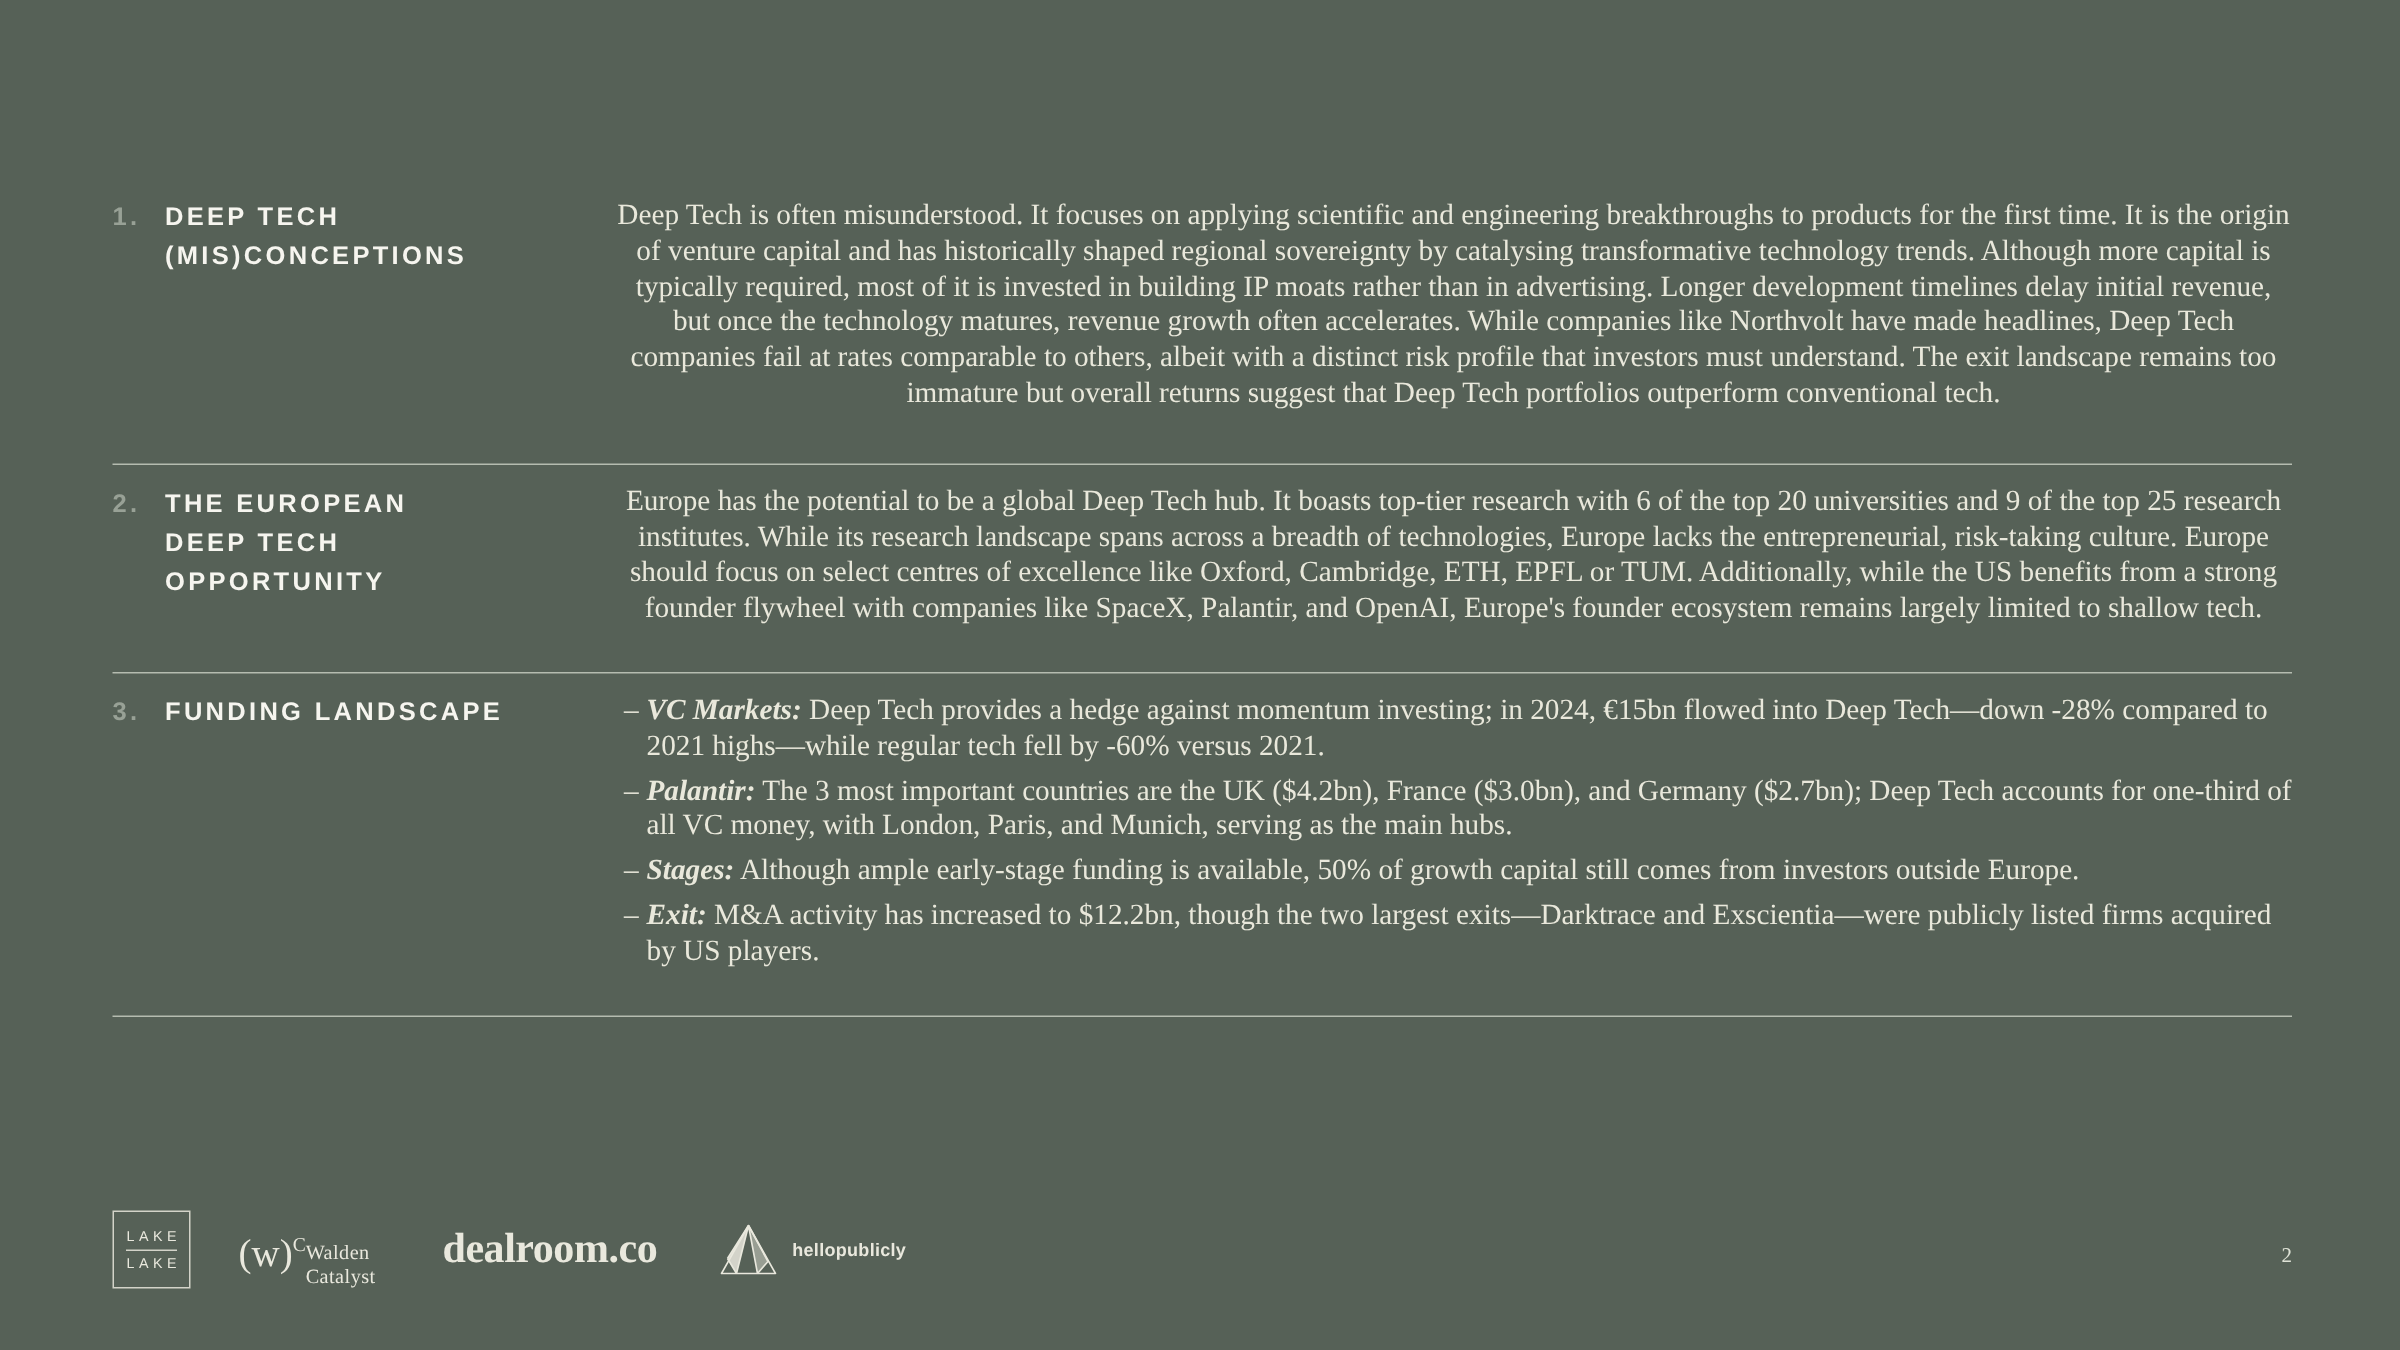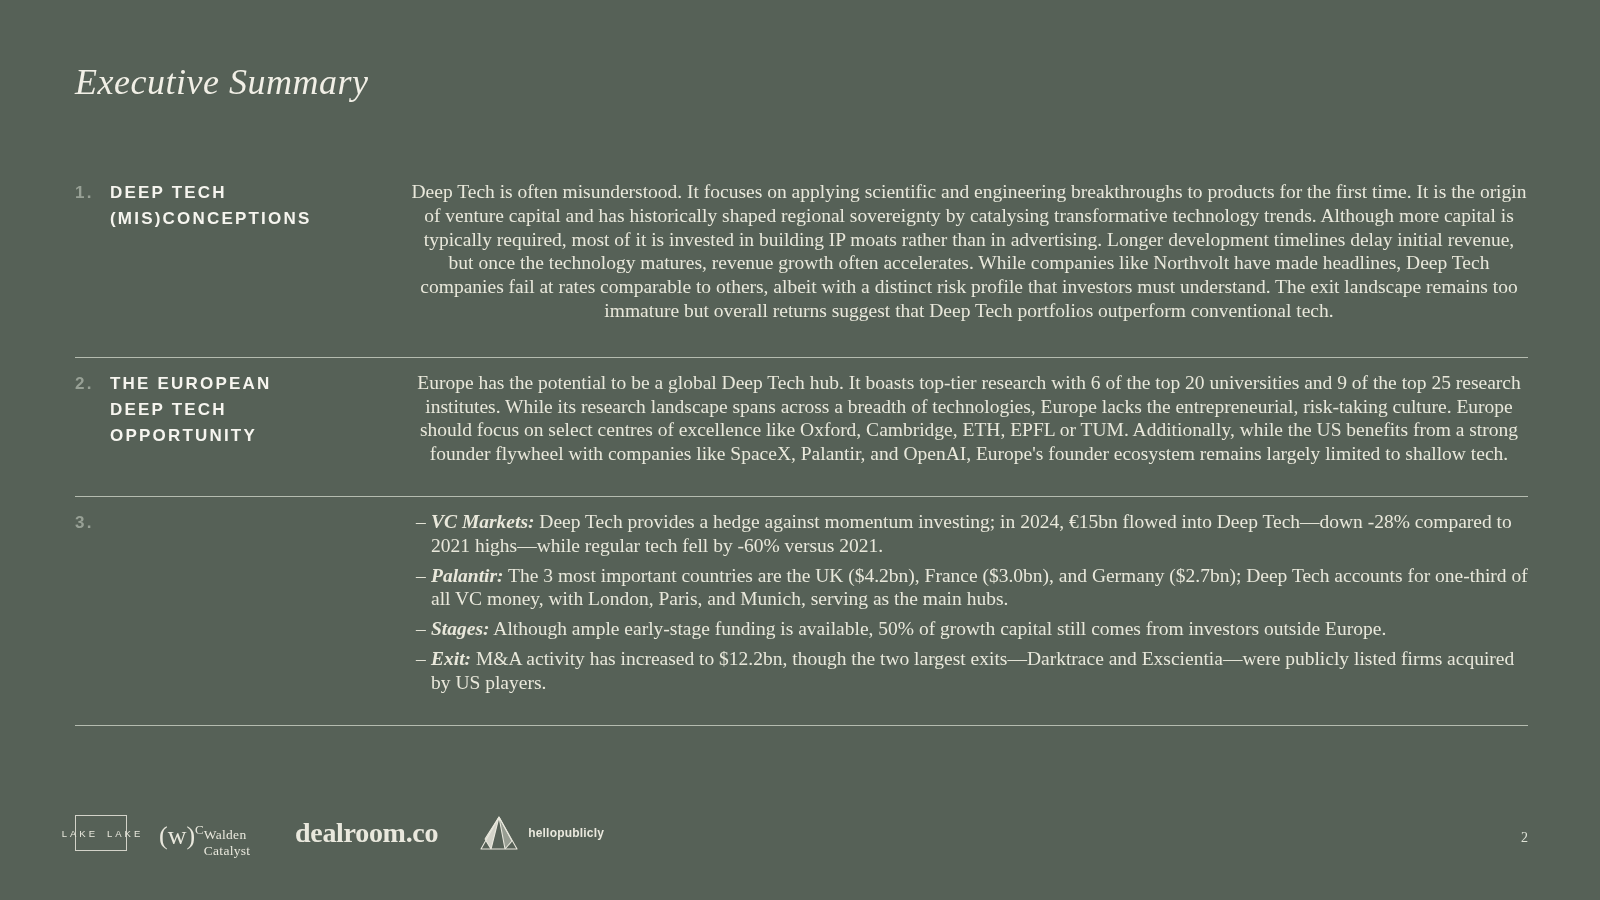--- a/index.html
+++ b/index.html
@@ -95,24 +95,24 @@
     padding-top:4px;
   }
   .logos{
     display:flex;
     align-items:center;
     gap:32px;
     color:var(--logo);
   }
   
   .lakestar{
-    width:52px;height:36px;
+    width:52px;height:52px;
     border:1px solid rgba(233,232,221,0.85);
     display:flex;
-    flex-direction:row;
+    flex-direction:column;
     align-items:center;
     justify-content:center;
     gap:3px;
     font-family:"Liberation Sans", sans-serif;
     font-size:9.5px;
     letter-spacing:3px;
     text-indent:3px;
   }
   .ls-rule{
     display:block;
@@ -173,21 +173,20 @@
     color:#dfe3d7;
     align-self:center;
     padding-top:10px;
   }
 </style>
 </head>
 <body>
 
 <div class="slide">
 
-  <h1 class="title">Executive Summary</h1>
 
   <main class="sections">
       <div class="section-row">
         <div class="section-label">
           <span class="section-number">1.</span>
           <h2 class="section-heading">DEEP TECH<br>(MIS)CONCEPTIONS</h2>
         </div>
         <div class="section-body">
           <p class="section-paragraph">Deep Tech is often misunderstood. It focuses on applying scientific and engineering breakthroughs to products for the first time. It is the origin of venture capital and has historically shaped regional sovereignty by catalysing transformative technology trends. Although more capital is typically required, most of it is invested in building IP moats rather than in advertising. Longer development timelines delay initial revenue, but once the technology matures, revenue growth often accelerates. While companies like Northvolt have made headlines, Deep Tech companies fail at rates comparable to others, albeit with a distinct risk profile that investors must understand. The exit landscape remains too immature but overall returns suggest that Deep Tech portfolios outperform conventional tech.</p>
         </div>
@@ -197,20 +196,21 @@
           <span class="section-number">2.</span>
           <h2 class="section-heading">THE EUROPEAN<br>DEEP TECH<br>OPPORTUNITY</h2>
         </div>
         <div class="section-body">
           <p class="section-paragraph">Europe has the potential to be a global Deep Tech hub. It boasts top-tier research with 6 of the top 20 universities and 9 of the top 25 research institutes. While its research landscape spans across a breadth of technologies, Europe lacks the entrepreneurial, risk-taking culture. Europe should focus on select centres of excellence like Oxford, Cambridge, ETH, EPFL or TUM. Additionally, while the US benefits from a strong founder flywheel with companies like SpaceX, Palantir, and OpenAI, Europe's founder ecosystem remains largely limited to shallow tech.</p>
         </div>
       </div>
       <div class="section-row">
         <div class="section-label">
           <span class="section-number">3.</span>
+          <h2 class="section-heading">FUNDING LANDSCAPE</h2>
         </div>
         <div class="section-body">
           <div class="bullet">
             <span class="bullet-marker">–</span>
             <span class="bullet-text"><i class="bullet-label">VC Markets:</i> Deep Tech provides a hedge against momentum investing; in 2024, €15bn flowed into Deep Tech—down -28% compared to 2021 highs—while regular tech fell by -60% versus 2021.</span>
           </div>
           <div class="bullet">
             <span class="bullet-marker">–</span>
             <span class="bullet-text"><i class="bullet-label">Palantir:</i> The 3 most important countries are the UK ($4.2bn), France ($3.0bn), and Germany ($2.7bn); Deep Tech accounts for one-third of all VC money, with London, Paris, and Munich, serving as the main hubs.</span>
           </div>

